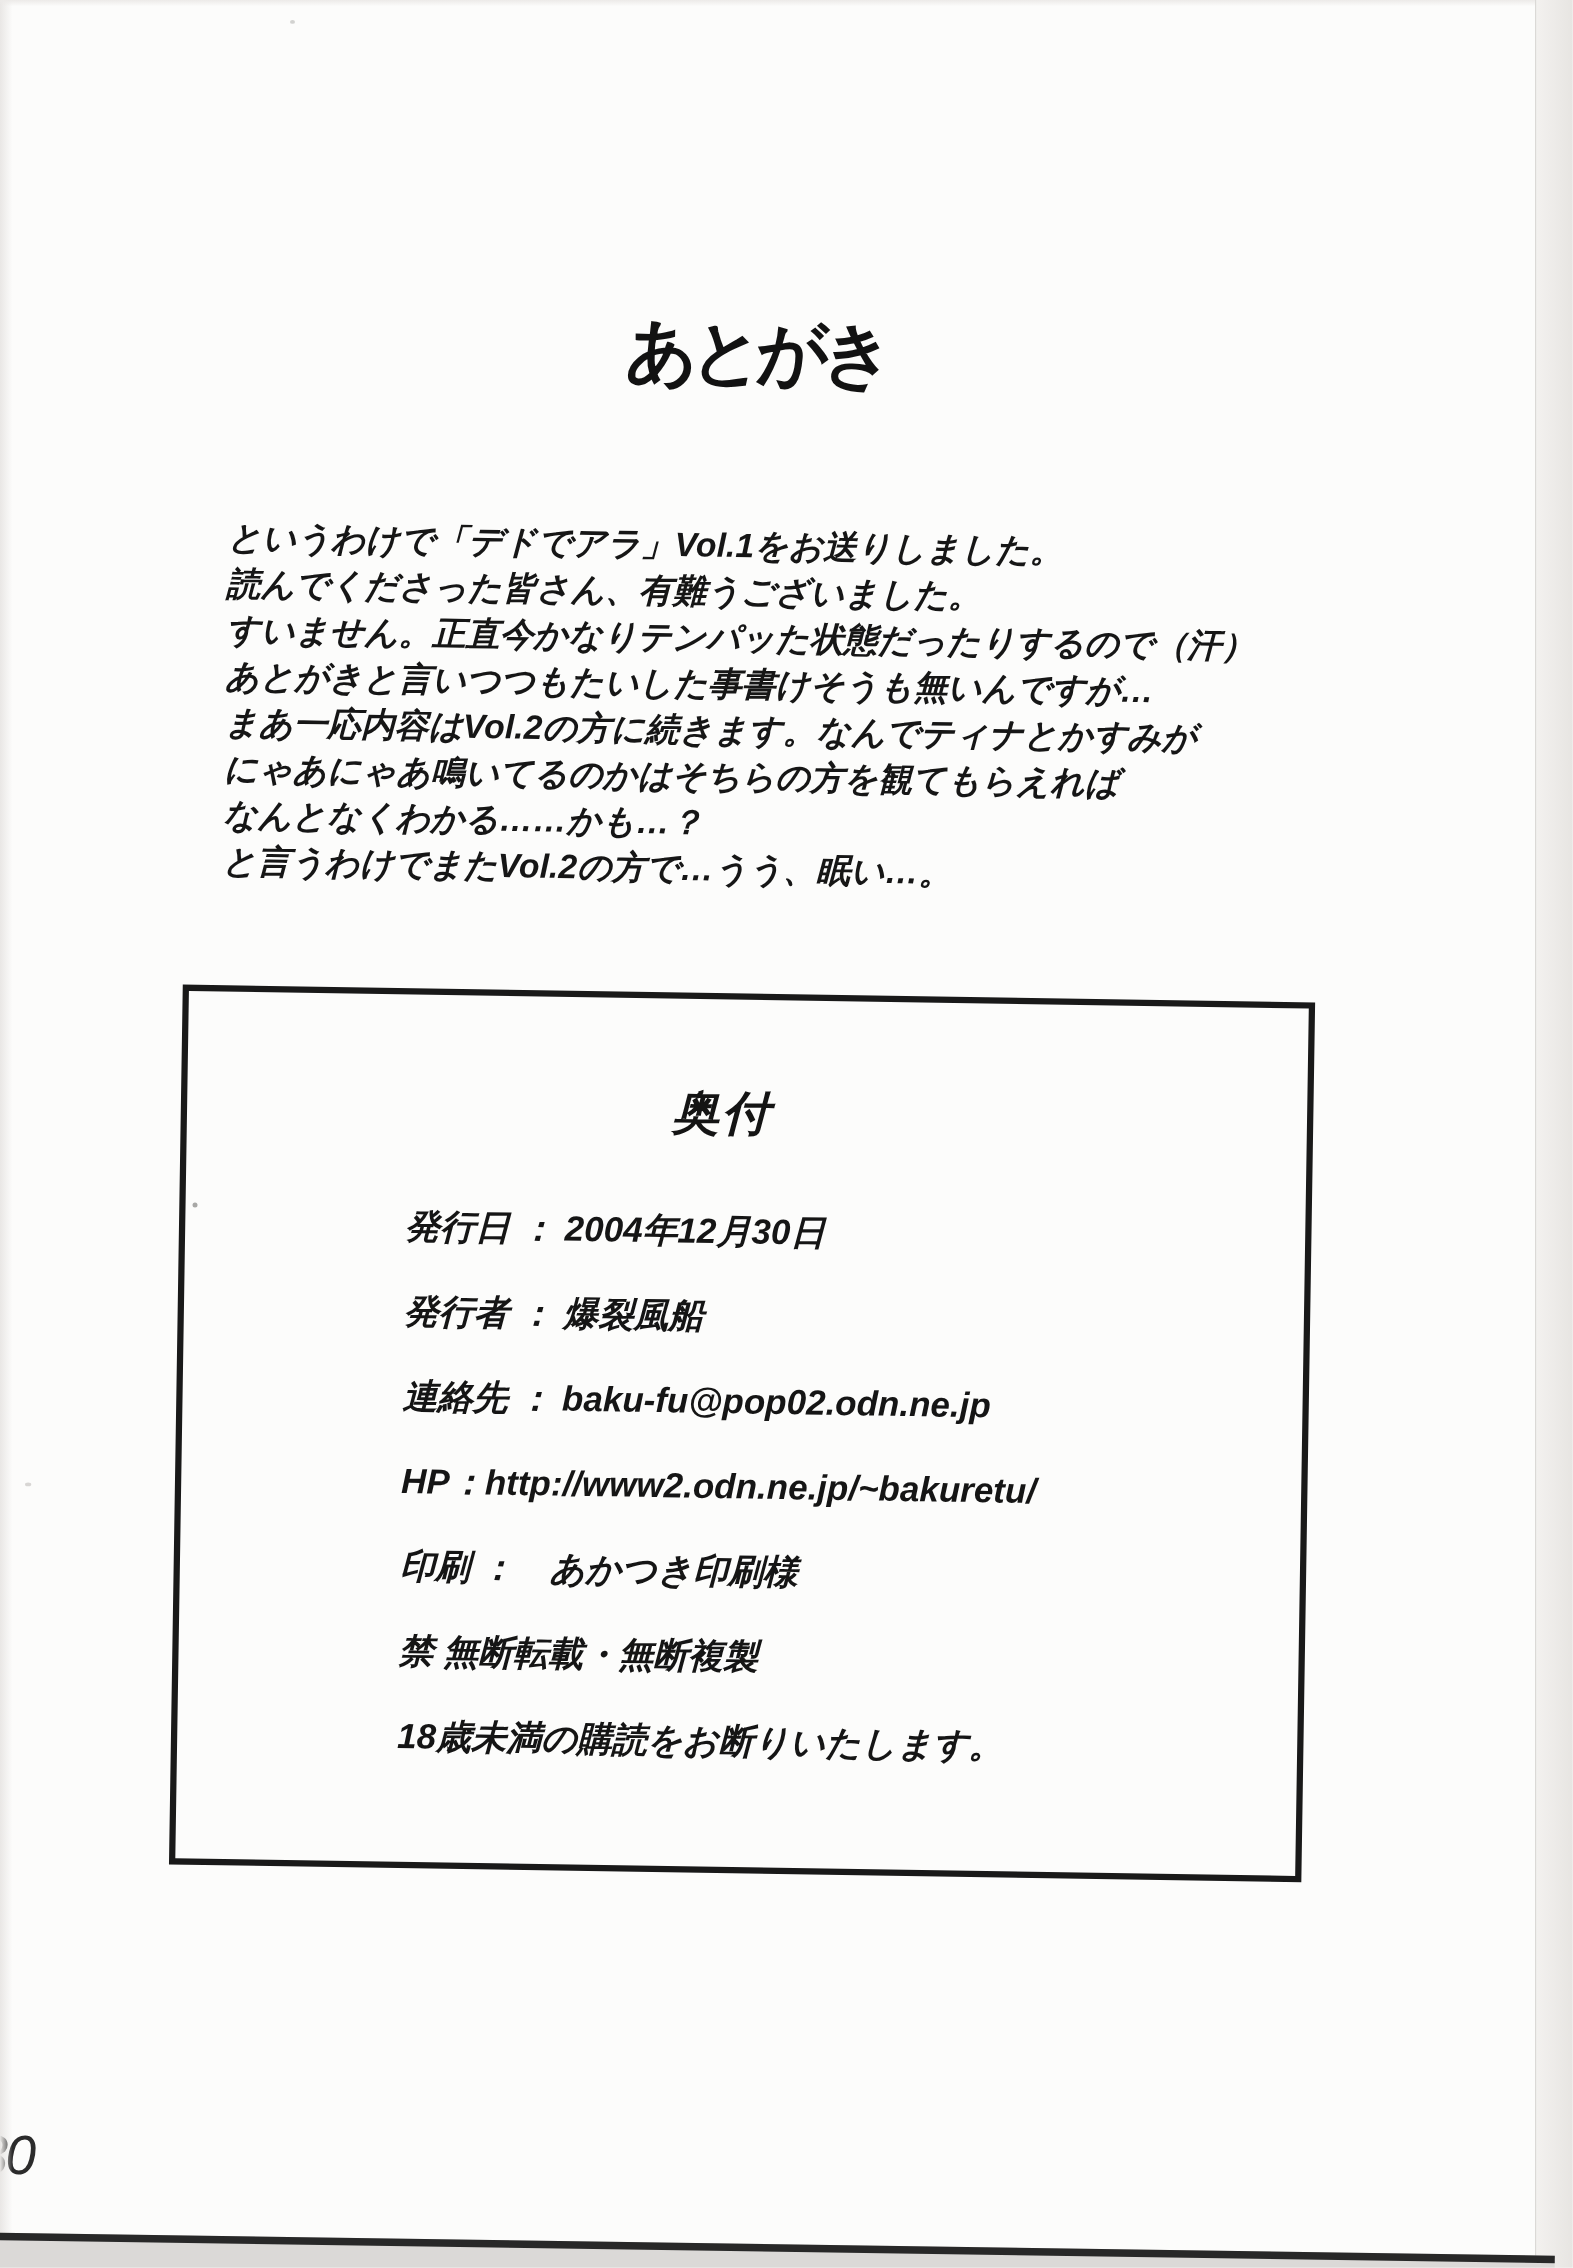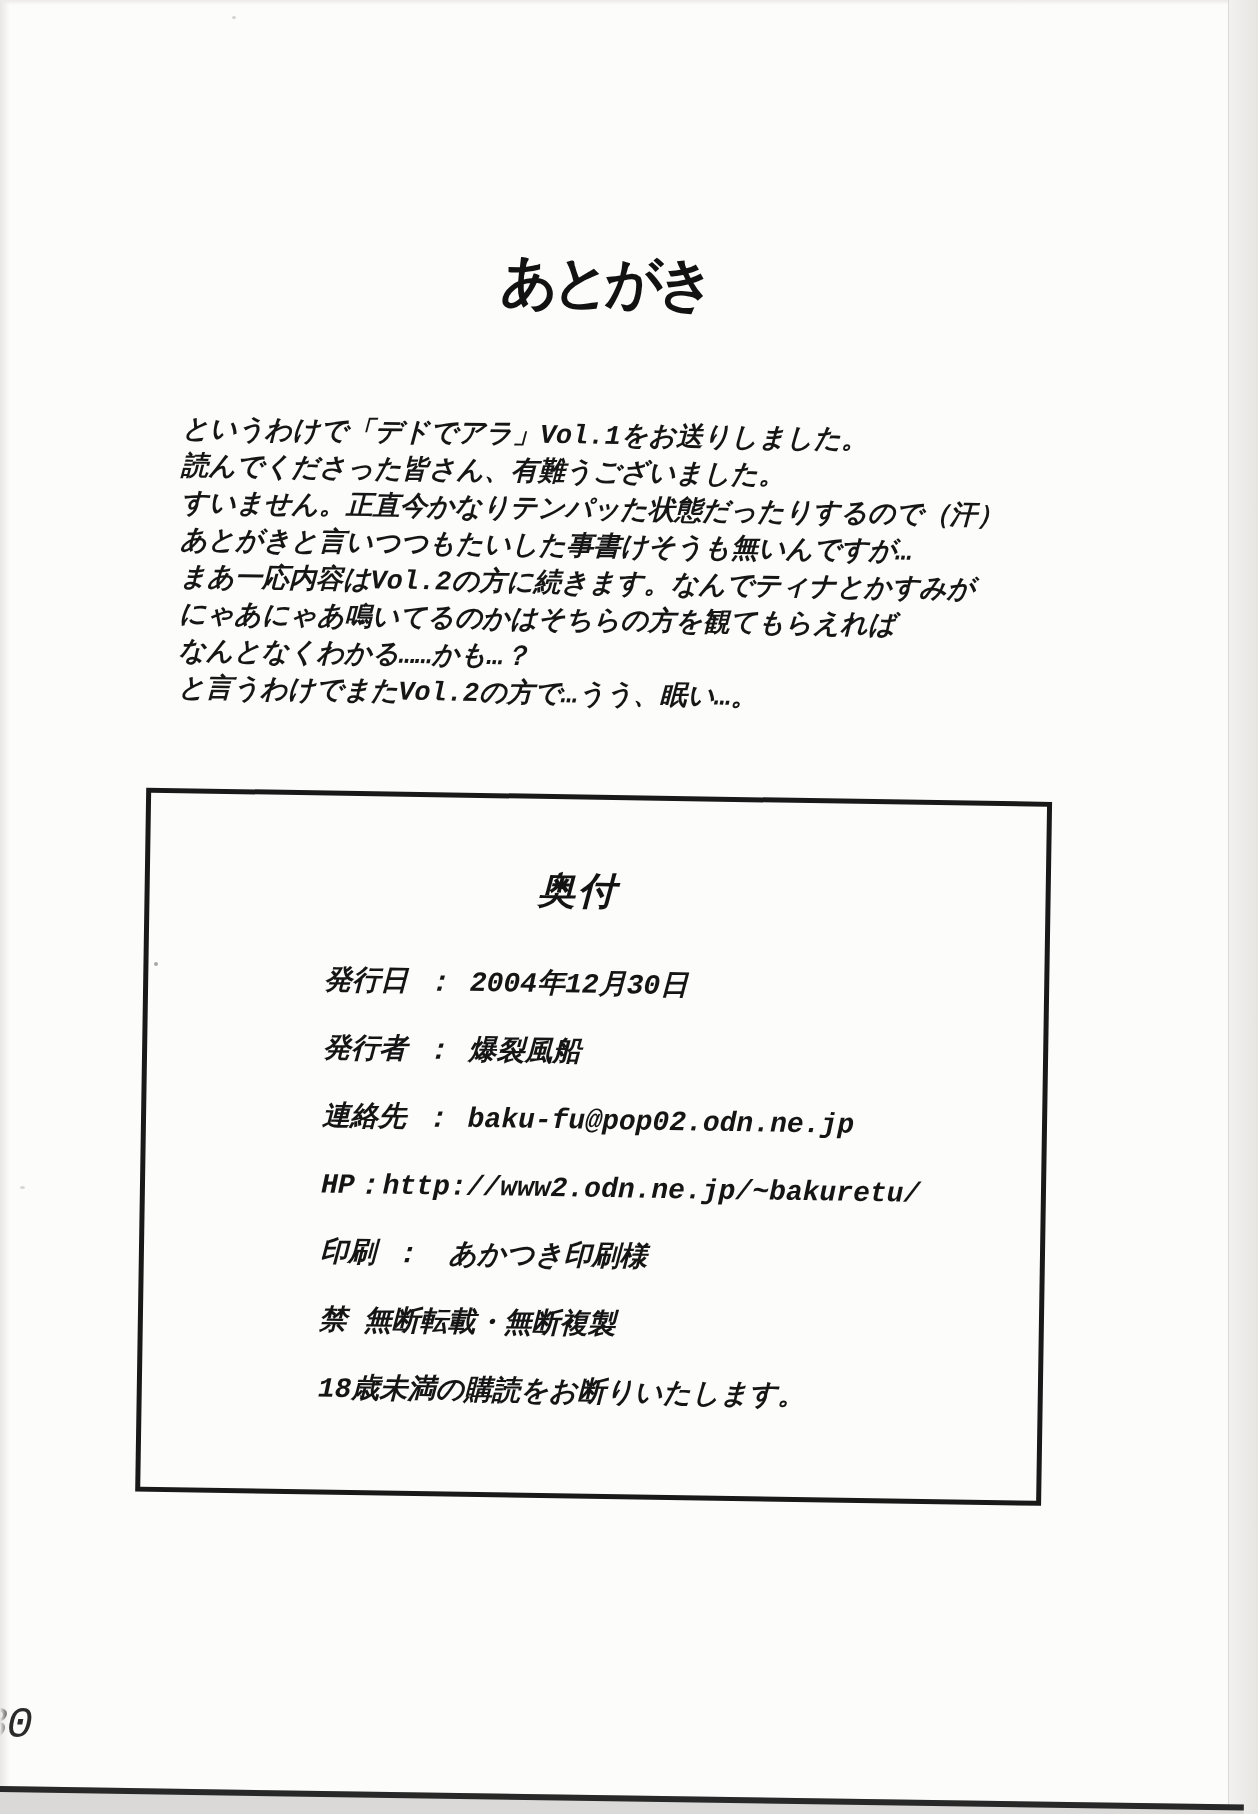--- a/index.html
+++ b/index.html
@@ -12,21 +12,20 @@
   html,body{background:#e8e6e4;}
   body{
     width:1258px;height:1814px;
     position:relative;overflow:hidden;
     font-family:"Liberation Sans","DejaVu Sans",sans-serif;
     color:var(--ink,#1a1a1a);
   }
   .scan-page{
     position:absolute;inset:0;
     background:var(--paper,#fcfcfb);
-    font-family:Liberation Mono, monospace;
   }
   
   .content{
     position:absolute;inset:0;
     transform:rotate(0.9deg);
     transform-origin:170px 420px;
   }
   .title{
     position:absolute;
     left:498px;top:238px;

